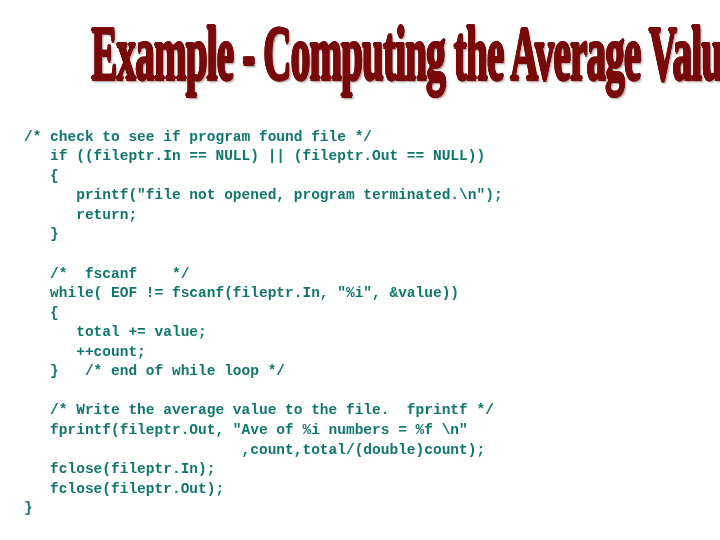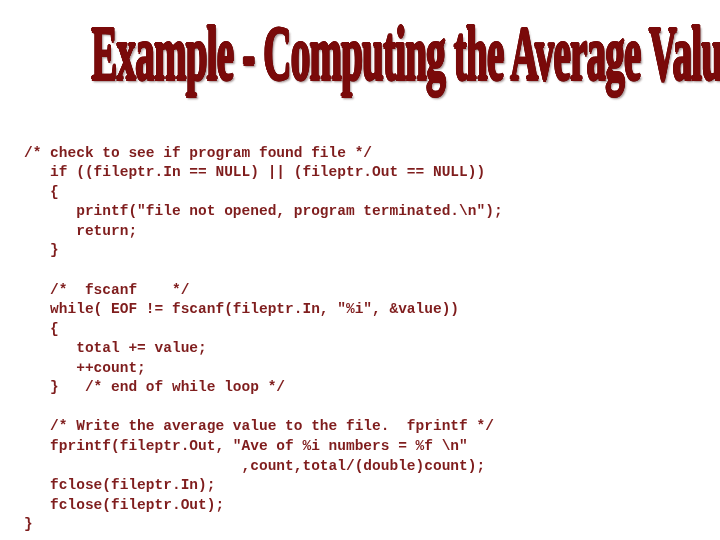--- a/index.html
+++ b/index.html
@@ -35,26 +35,26 @@
       2px 2px 2px rgba(0,0,0,0.25);
     background: linear-gradient(180deg,#d84b2a 0%, #c41e1e 40%, #8e0e0e 100%);
     -webkit-background-clip: text;
     background-clip: text;
     -webkit-text-fill-color: transparent;
     filter: drop-shadow(0 0 0.5px #5a0000);
     white-space: nowrap;
   }
   .code-block {
     position: absolute;
-    top: 124px;
+    top: 108px;
     left: 24px;
     right: 10px;
     font-size: 14.5px;
     font-weight: bold;
-    color: #7f1d1d;
+    color: #0f766e;
     line-height: 1.35;
     white-space: pre;
   }
 </style>
 </head>
 <body>
 
 <div class="title-wrap">
   <span class="wordart">Example - Computing the Average Value</span>
 </div>

